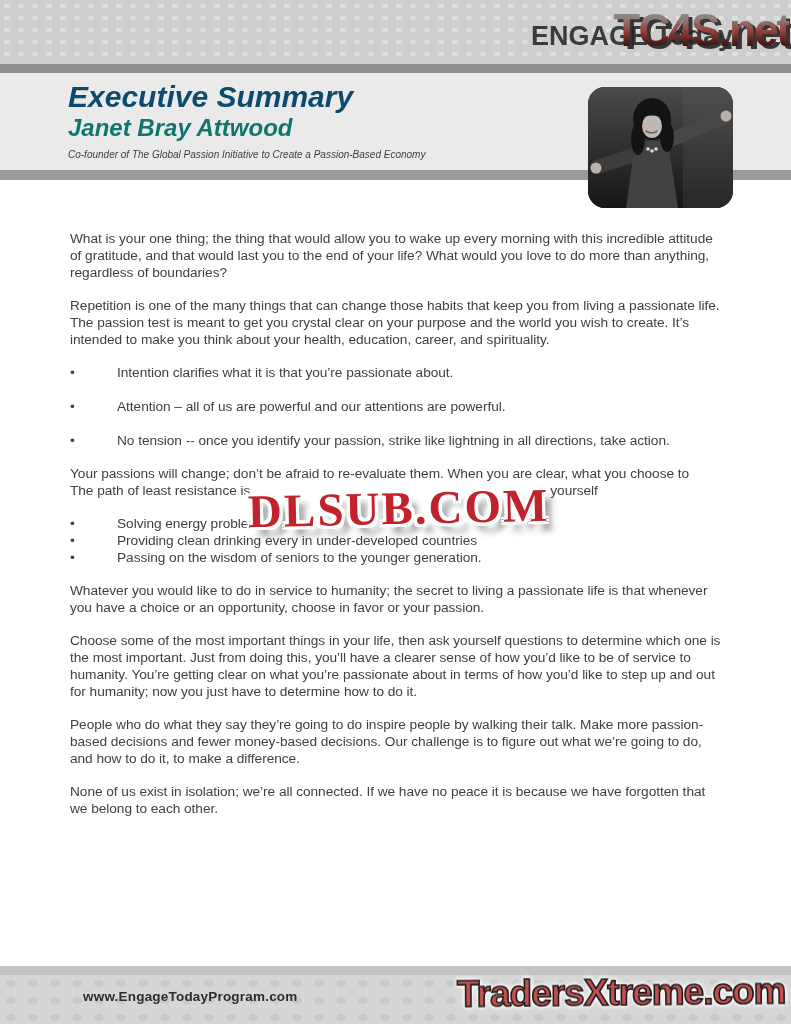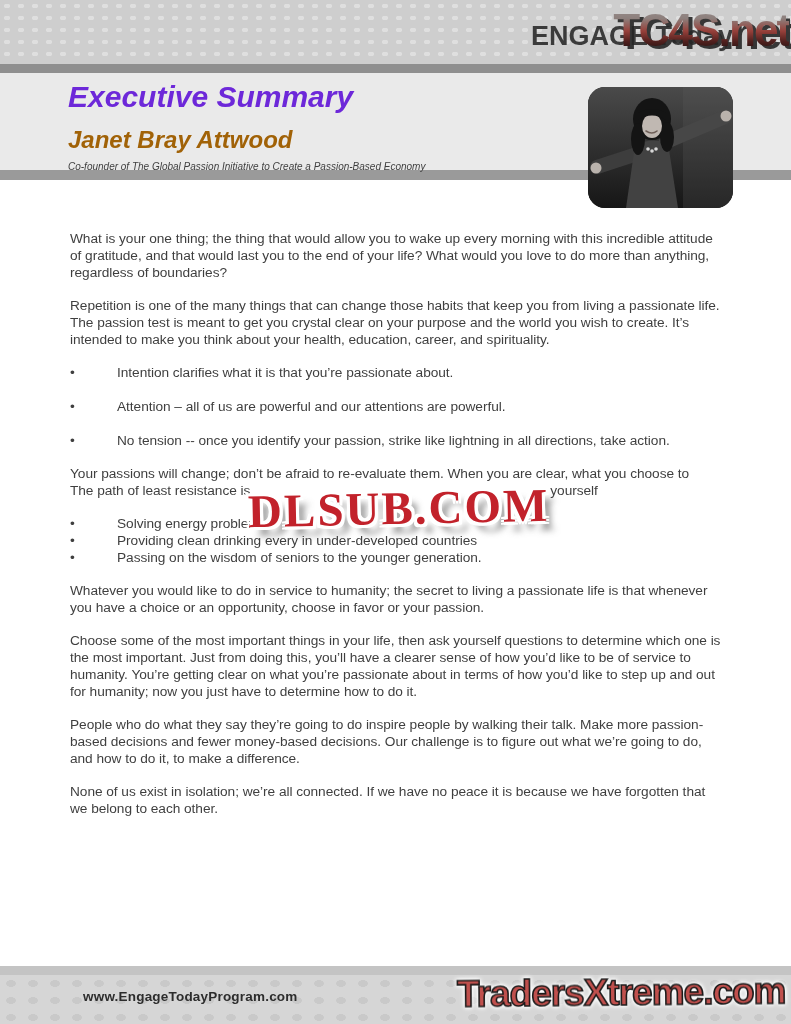--- a/index.html
+++ b/index.html
@@ -28,22 +28,22 @@
   
   .wm-top{position:absolute; top:3px; right:2px; font-size:46px; font-weight:700;
     letter-spacing:-2px; white-space:nowrap; transform:scaleX(.96); transform-origin:right top;}
   .wm-top .shadow{position:absolute; left:4px; top:3px; color:#262626; opacity:.9;}
   .wm-top .face{position:relative;
     background:linear-gradient(180deg,#9b9492 0%, #8d7f7c 28%, #97403a 52%, #50201e 72%, #0d0b0b 100%);
     -webkit-background-clip:text; background-clip:text; color:transparent;}
 
   
   .title-block{position:absolute; left:68px; top:81px;}
-  .title-block .h1{font-size:30px; font-weight:700; font-style:italic; color:#6d28d9; line-height:1.05;}
-  .title-block .h2{font-size:24px; font-weight:700; font-style:italic; color:#a16207; margin-top:14px; line-height:1.05;}
+  .title-block .h1{font-size:30px; font-weight:700; font-style:italic; color:#0c4a6e; line-height:1.05;}
+  .title-block .h2{font-size:24px; font-weight:700; font-style:italic; color:#0f766e; margin-top:2px; line-height:1.05;}
   .title-block .h3{font-size:10px; font-style:italic; color:#3f3f3f; margin-top:9px;}
 
   
   .photo{
     position:absolute; left:588px; top:87px; width:145px; height:121px;
     border-radius:17px; overflow:hidden; background:#222;
   }
   .photo svg{display:block;}
 
   

